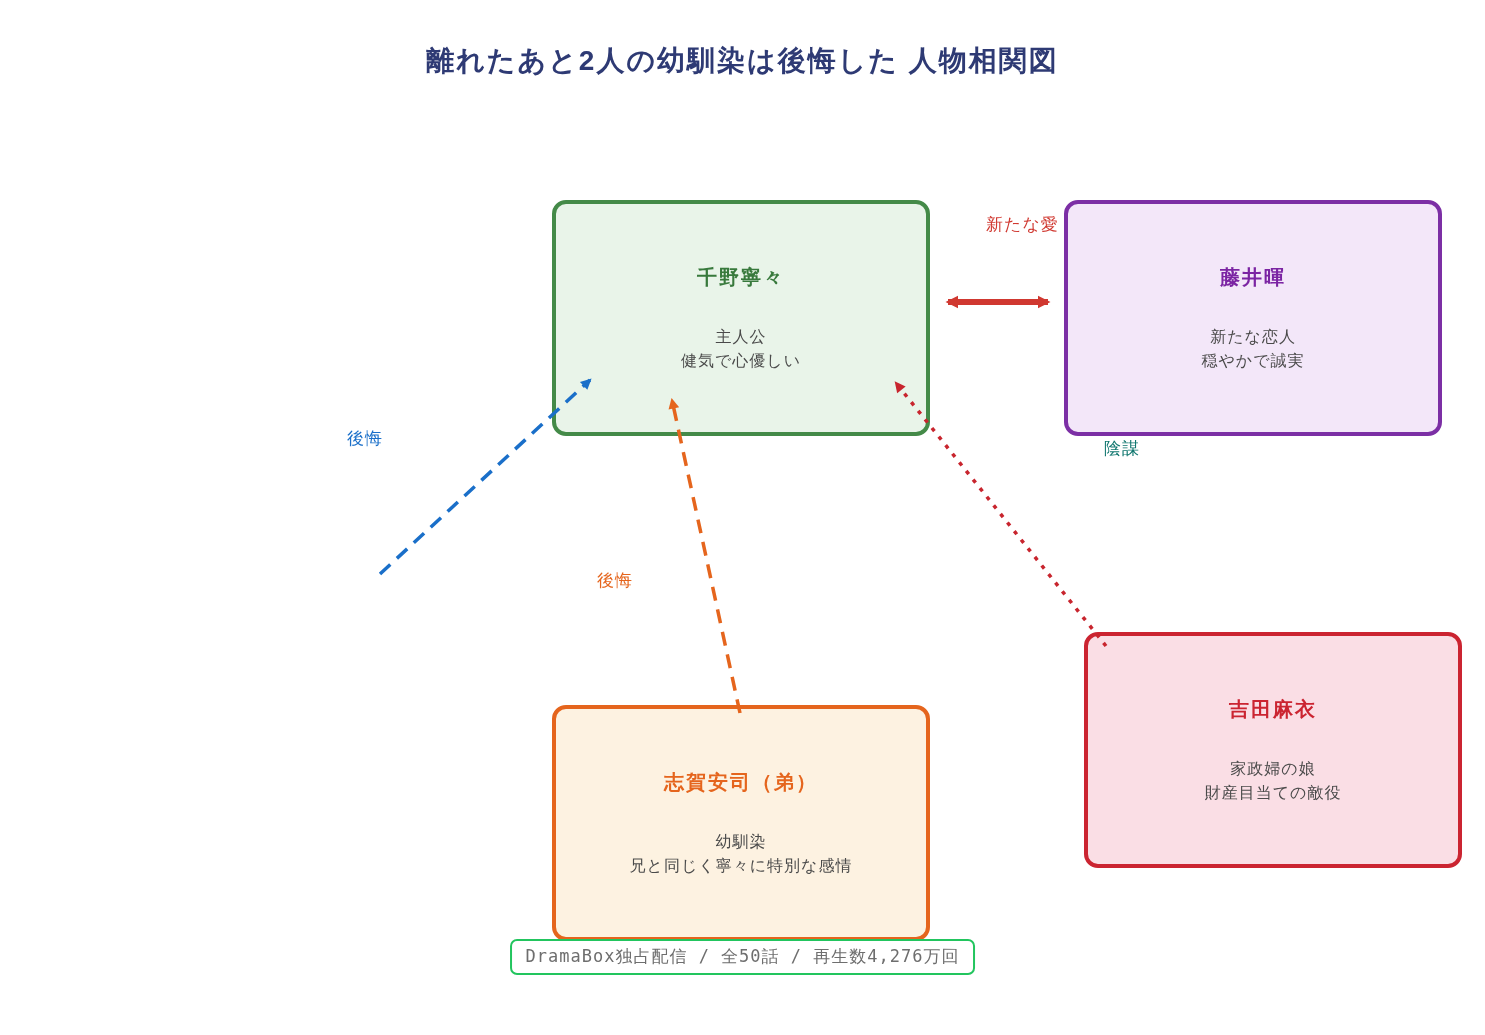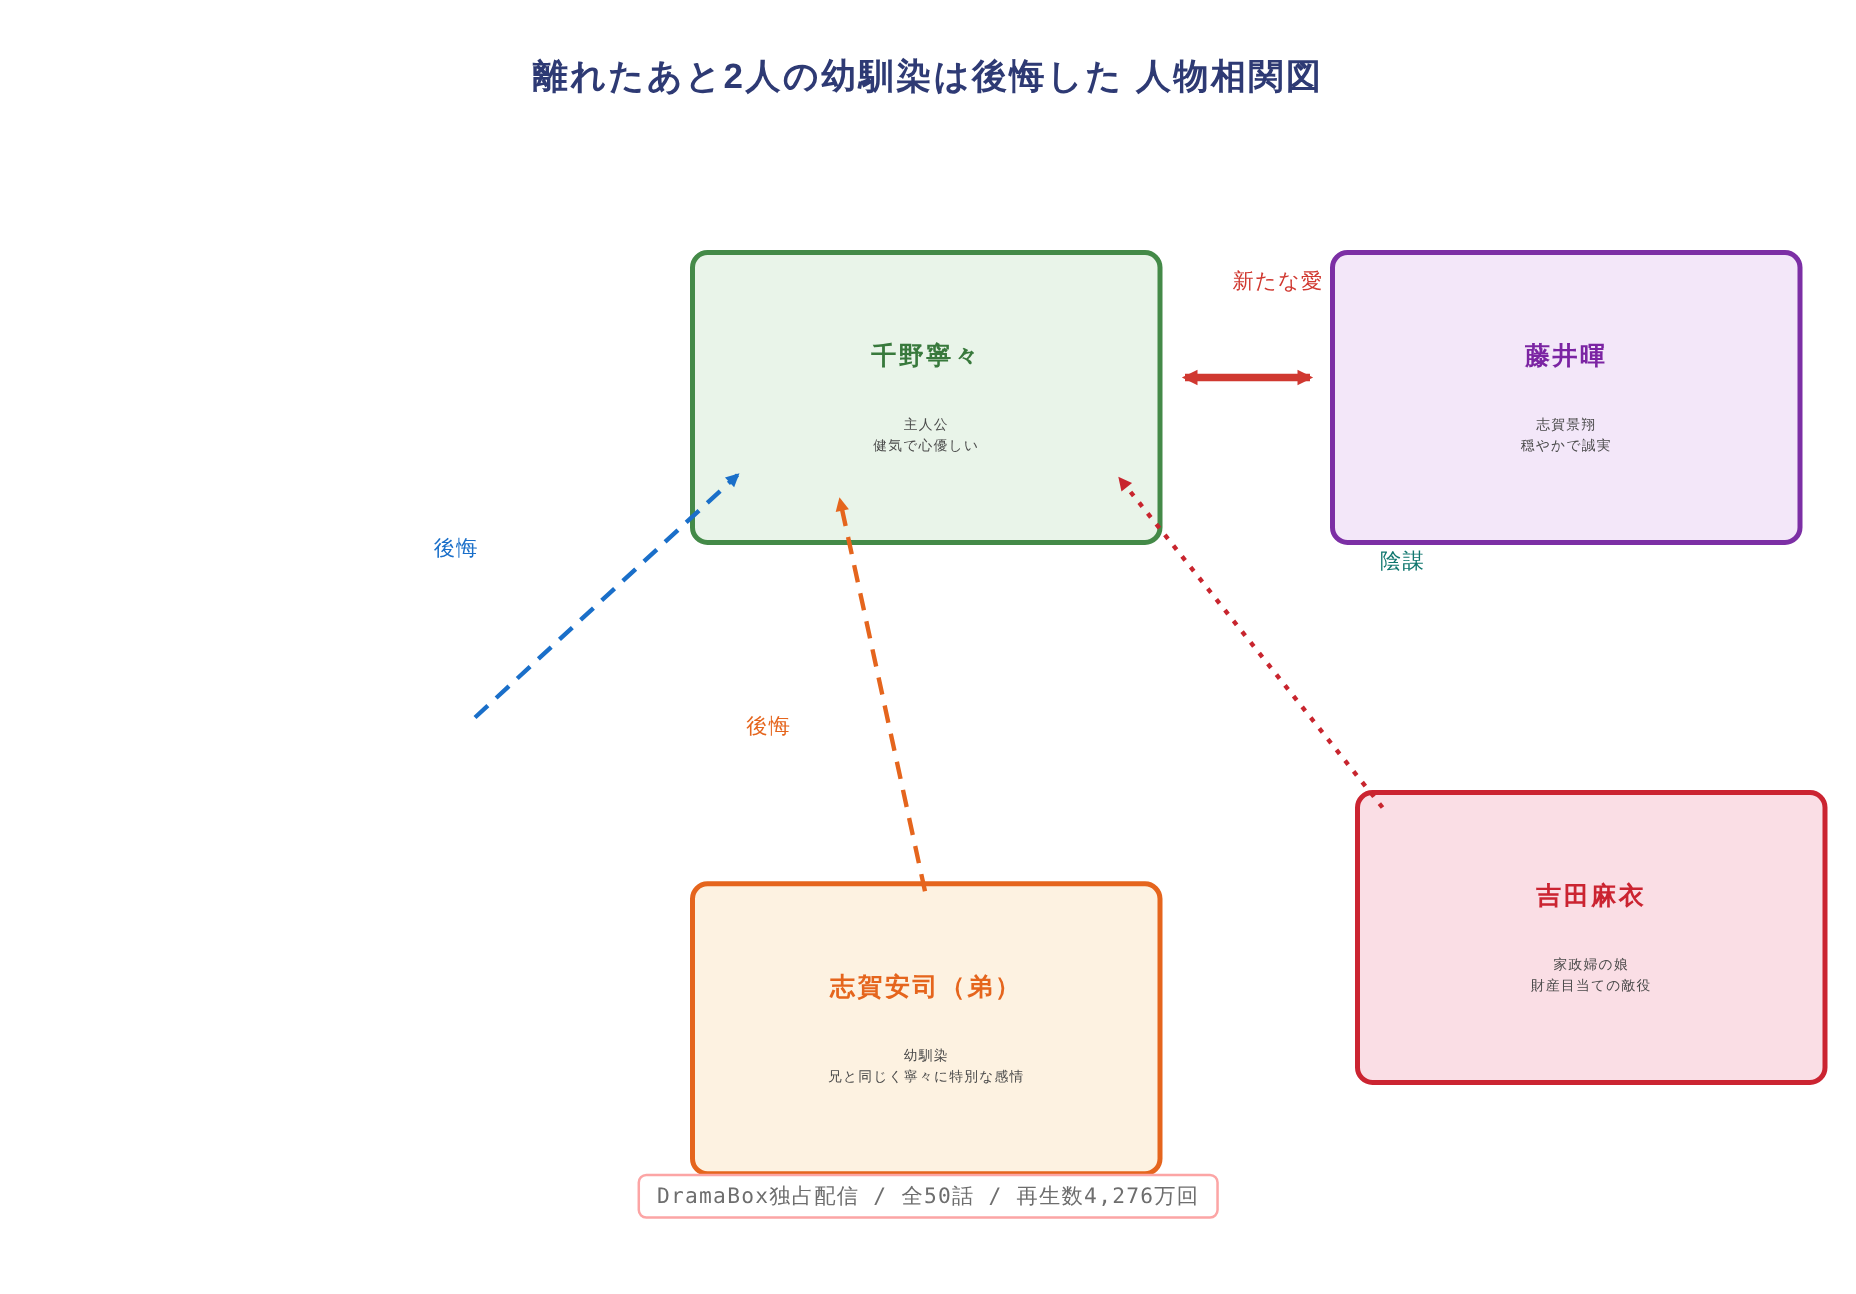--- a/index.html
+++ b/index.html
@@ -39,21 +39,21 @@
     justify-content: center;
     z-index: 2;
   }
   .char-name {
     font-size: 20px;
     font-weight: bold;
     letter-spacing: 2px;
     margin-bottom: 34px;
   }
   .char-desc {
-    font-size: 11px;
+    font-size: 16px;
     line-height: 1.5;
     color: #4a4a4a;
     text-align: center;
     white-space: pre-line;
     letter-spacing: 1px;
   }
   .box-green  { left: 552px;  top: 200px; background: #e9f4e9; border-color: #448a48; }
   .box-green .char-name { color: #38793c; }
   .box-purple { left: 1064px; top: 200px; background: #f3e7f9; border-color: #7c2fa5; }
   .box-purple .char-name { color: #7b24a3; }
@@ -81,21 +81,21 @@
     position: absolute; left: 0; top: 0;
     width: 1485px; height: 1035px;
     z-index: 3;
     pointer-events: none;
   }
   
   .footer-caption {
     position: absolute;
     left: 50%; top: 939px;
     transform: translateX(-50%);
-    border: 2px solid #fca5a5;
+    border: 2px solid #22c55e;
     border-radius: 7px;
     background: #ffffff;
     color: #6e6e6e;
     font-family: "DejaVu Sans Mono", "Liberation Mono", monospace;
     font-size: 17px;
     letter-spacing: 1px;
     padding: 4px 14px 5px 14px;
     z-index: 2;
     white-space: nowrap;
   }
@@ -113,21 +113,21 @@
   <div class="rel-label lbl-scheme">陰謀</div>
 
   <div class="char-box box-green">
     <div class="char-name">千野寧々</div>
     <div class="char-desc">主人公
 健気で心優しい</div>
   </div>
 
   <div class="char-box box-purple">
     <div class="char-name">藤井暉</div>
-    <div class="char-desc">志賀景翔
+    <div class="char-desc">新たな恋人
 穏やかで誠実</div>
   </div>
 
 
   <div class="char-box box-orange">
     <div class="char-name">志賀安司（弟）</div>
     <div class="char-desc">幼馴染
 兄と同じく寧々に特別な感情</div>
   </div>
 

